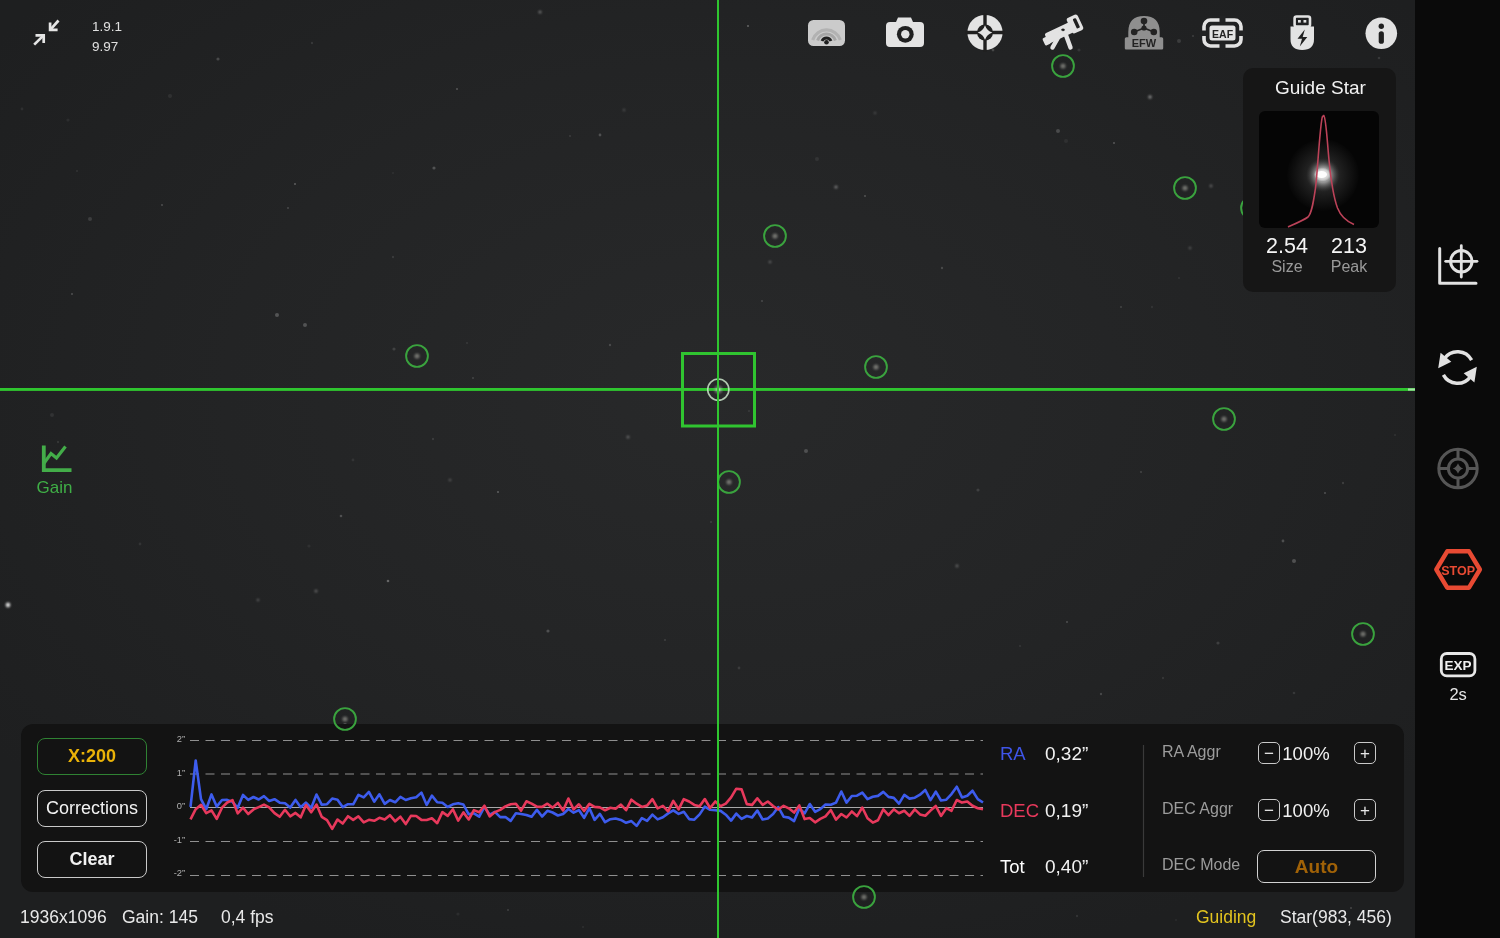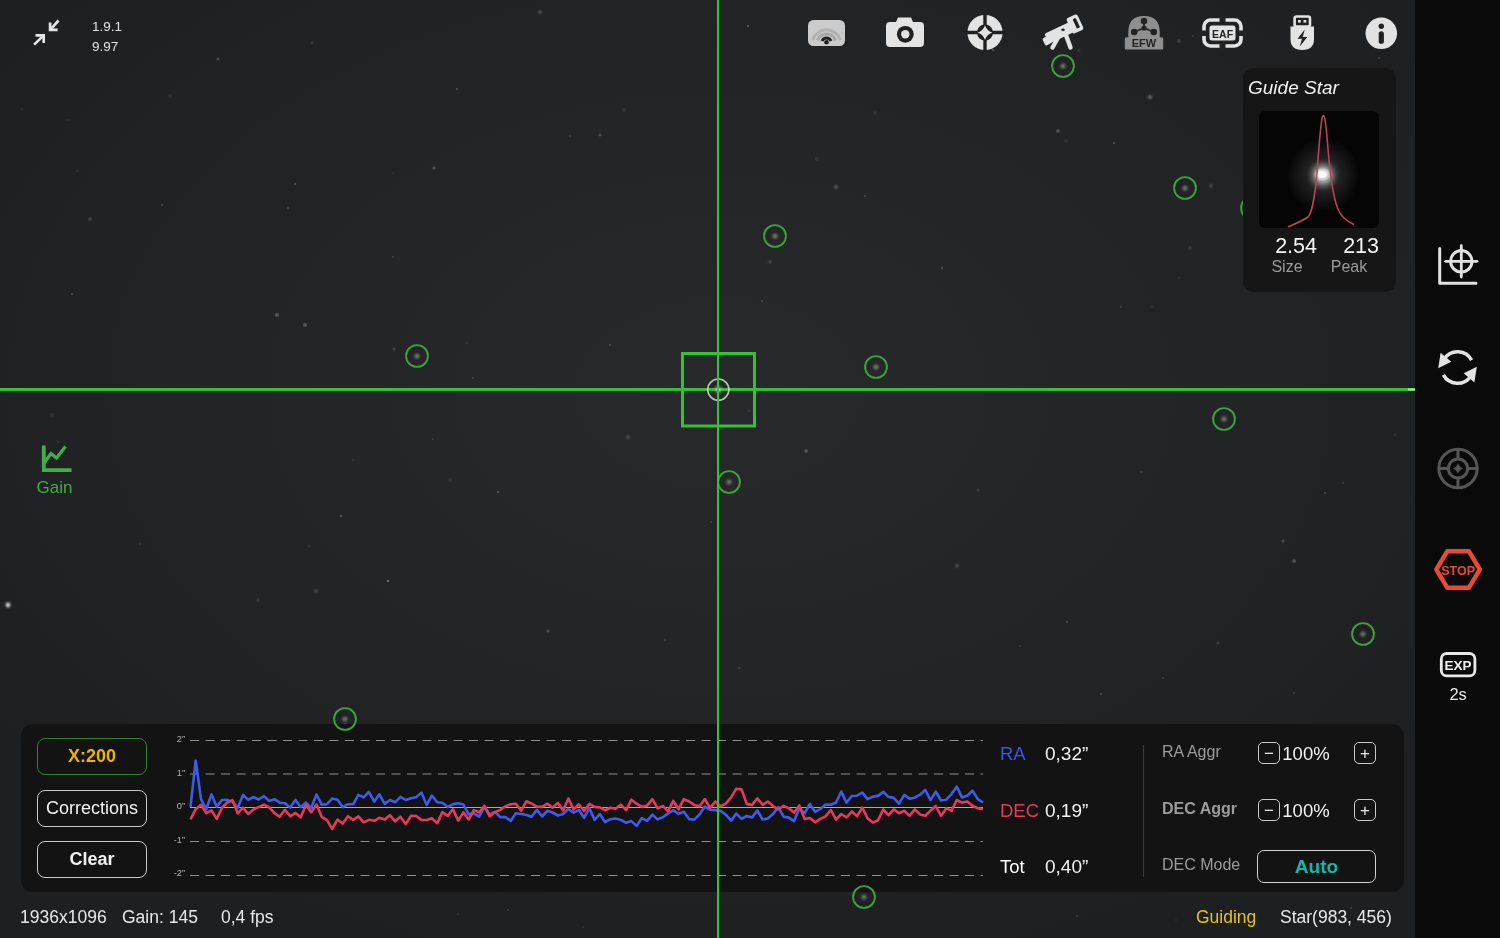--- a/index.html
+++ b/index.html
@@ -4,40 +4,40 @@
   html,body{margin:0;padding:0;background:#000;}
   body{width:1500px;height:938px;position:relative;overflow:hidden;-webkit-font-smoothing:antialiased;opacity:0.999;
        font-family:"Liberation Sans",sans-serif;}
   .abs{position:absolute;}
   #main{left:0;top:0;width:1500px;height:938px;background:radial-gradient(ellipse 900px 600px at 48% 42%, #28292a 0%, #232425 55%, #1e1f20 100%);}
   #sidebar{left:1415px;top:0;width:85px;height:938px;background:#0a0a0a;}
   #vline{left:717px;top:0;width:2.3px;height:938px;background:#2fc62f;z-index:50;}
   .ver{color:#e0e0e0;font-size:13.5px;line-height:20px;}
   
   #gs{left:1243px;top:68px;width:153px;height:224px;background:#161616;border-radius:10px;z-index:20;}
-  #gs .ttl{position:absolute;left:5px;top:9px;color:#f2f2f2;font-size:19px;font-style:italic;}
+  #gs .ttl{position:absolute;left:32px;top:9px;color:#f2f2f2;font-size:19px;}
   #gsimg{position:absolute;left:16px;top:43px;width:120px;height:117px;border-radius:6px;background:#050505;overflow:hidden;}
-  .gnum{position:absolute;top:166px;color:#f5f5f5;font-size:21.5px;width:60px;text-align:right;}
+  .gnum{position:absolute;top:166px;color:#f5f5f5;font-size:21.5px;width:60px;text-align:center;}
   .glbl{position:absolute;top:190px;color:#9a9a9a;font-size:16px;width:60px;text-align:center;}
   
   #bp{left:21px;top:724px;width:1383px;height:168px;background:#131313;border-radius:12px;z-index:10;}
   .btn{position:absolute;left:16px;width:108px;height:35px;border:1.6px solid #c9c9c9;border-radius:8px;
        color:#f2f2f2;font-size:18px;display:flex;align-items:center;justify-content:center;}
   #bx{top:14px;border-color:#2f8233;color:#eab308;font-weight:bold;}
   #bc{top:65.5px;}
   #bl{top:117px;font-weight:bold;}
   .ylab{position:absolute;color:#b0b0b0;font-size:9.3px;width:30px;text-align:right;left:134px;}
   .rowlab{position:absolute;font-size:18.5px;}
   .val{position:absolute;color:#f2f2f2;font-size:19px;width:80px;text-align:left;left:1024px;}
   .aggr{position:absolute;left:1141px;color:#9c9c9c;font-size:16px;}
   .pm{position:absolute;width:20px;height:20px;border:1.6px solid #c9c9c9;border-radius:5px;color:#e8e8e8;
       font-size:17px;display:flex;align-items:center;justify-content:center;line-height:1;}
   .pct{position:absolute;left:1251px;width:68px;text-align:center;color:#f2f2f2;font-size:18.5px;}
   #auto{position:absolute;left:1236px;top:126px;width:117px;height:31px;border:1.6px solid #d2d2d2;border-radius:7px;
-        color:#14b8a6;font-size:19px;font-weight:bold;display:flex;align-items:center;justify-content:center;}
+        color:#a16207;font-size:19px;font-weight:bold;display:flex;align-items:center;justify-content:center;}
   
   .st{position:absolute;top:907px;color:#e9e9e9;font-size:17.5px;z-index:15;}
   
   #glab{left:32px;top:444px;width:45px;color:#3fae46;font-size:17px;text-align:center;z-index:5;}
 </style></head>
 <body>
 <div id="main" class="abs"></div>
 
 <svg class="abs" style="left:0;top:0;z-index:1" width="1500" height="938" viewBox="0 0 1500 938">
   <defs>
@@ -353,21 +353,21 @@
     <polyline points="190.5,819.3 195.7,809.2 201.0,804.8 206.2,813.1 211.5,810.4 216.7,818.9 222.0,807.7 227.2,802.5 232.5,800.1 237.7,813.4 243.0,807.6 248.2,814.0 253.5,809.4 258.7,807.1 264.0,804.6 269.2,807.3 274.5,813.1 279.7,816.8 285.0,809.8 290.2,816.3 295.5,812.9 300.7,817.3 306.0,805.0 311.2,812.3 316.5,804.6 321.7,816.8 327.0,820.1 332.2,828.9 337.5,819.5 342.7,823.5 348.0,816.2 353.2,819.9 358.4,816.3 363.7,822.3 368.9,819.8 374.2,820.8 379.4,817.8 384.7,819.6 389.9,815.2 395.2,821.3 400.4,816.7 405.7,824.1 410.9,815.9 416.2,816.0 421.4,819.9 426.7,820.0 431.9,818.3 437.2,823.2 442.4,812.1 447.7,815.9 452.9,809.3 458.2,820.6 463.4,812.4 468.7,819.5 473.9,810.1 479.2,812.2 484.4,805.7 489.7,816.4 494.9,812.1 500.2,809.9 505.4,806.4 510.6,804.2 515.9,803.7 521.1,810.7 526.4,801.3 531.6,803.6 536.9,806.7 542.1,806.9 547.4,803.7 552.6,807.6 557.9,802.9 563.1,810.5 568.4,798.5 573.6,809.4 578.9,804.3 584.1,811.0 589.4,803.9 594.6,806.9 599.9,807.4 605.1,810.3 610.4,807.8 615.6,808.8 620.9,804.6 626.1,810.2 631.4,799.7 636.6,803.7 641.9,806.9 647.1,805.6 652.4,799.2 657.6,808.4 662.9,805.9 668.1,811.4 673.3,800.9 678.6,809.3 683.8,799.2 689.1,801.5 694.3,804.9 699.6,806.3 704.8,799.0 710.1,808.0 715.3,801.5 720.6,806.2 725.8,803.7 731.1,797.4 736.3,788.7 741.6,789.4 746.8,804.1 752.1,804.9 757.3,798.3 762.6,804.8 767.8,801.5 773.1,806.1 778.3,809.5 783.6,805.8 788.8,808.3 794.1,812.6 799.3,805.4 804.6,819.1 809.8,818.0 815.1,822.3 820.3,818.9 825.5,816.3 830.8,810.0 836.0,819.6 841.3,814.0 846.5,817.5 851.8,811.5 857.0,816.1 862.3,807.5 867.5,818.3 872.8,822.6 878.0,820.3 883.3,809.4 888.5,815.2 893.8,809.3 899.0,813.3 904.3,810.8 909.5,815.9 914.8,809.4 920.0,814.4 925.3,815.7 930.5,810.6 935.8,806.0 941.0,815.9 946.3,808.2 951.5,810.8 956.8,800.0 962.0,802.6 967.3,801.5 972.5,805.8 977.8,808.2 983.0,809.2" fill="none" stroke="#e8395c" stroke-width="2.6" stroke-linejoin="round"></polyline>
     <line x1="1143.5" y1="745" x2="1143.5" y2="877" stroke="#3a3a3a" stroke-width="1.2"></line>
   </svg>
   <div class="rowlab" style="left:979px;top:19px;color:#3f55e8;">RA</div>
   <div class="rowlab" style="left:979px;top:76px;color:#e8395c;">DEC</div>
   <div class="rowlab" style="left:979px;top:132px;color:#ffffff;">Tot</div>
   <div class="val" style="top:19px;">0,32”</div>
   <div class="val" style="top:76px;">0,19”</div>
   <div class="val" style="top:132px;">0,40”</div>
   <div class="aggr" style="top:19px;">RA Aggr</div>
-  <div class="aggr" style="top:76px;font-weight:bold;">DEC Aggr</div>
+  <div class="aggr" style="top:76px;">DEC Aggr</div>
   <div class="aggr" style="top:132px;">DEC Mode</div>
   <div class="pm" style="left:1237px;top:18px;">−</div>
   <div class="pm" style="left:1333px;top:18px;">+</div>
   <div class="pm" style="left:1237px;top:75px;">−</div>
   <div class="pm" style="left:1333px;top:75px;">+</div>
   <div class="pct" style="top:19px;">100%</div>
   <div class="pct" style="top:76px;">100%</div>
   <div id="auto">Auto</div>
 </div>
 

